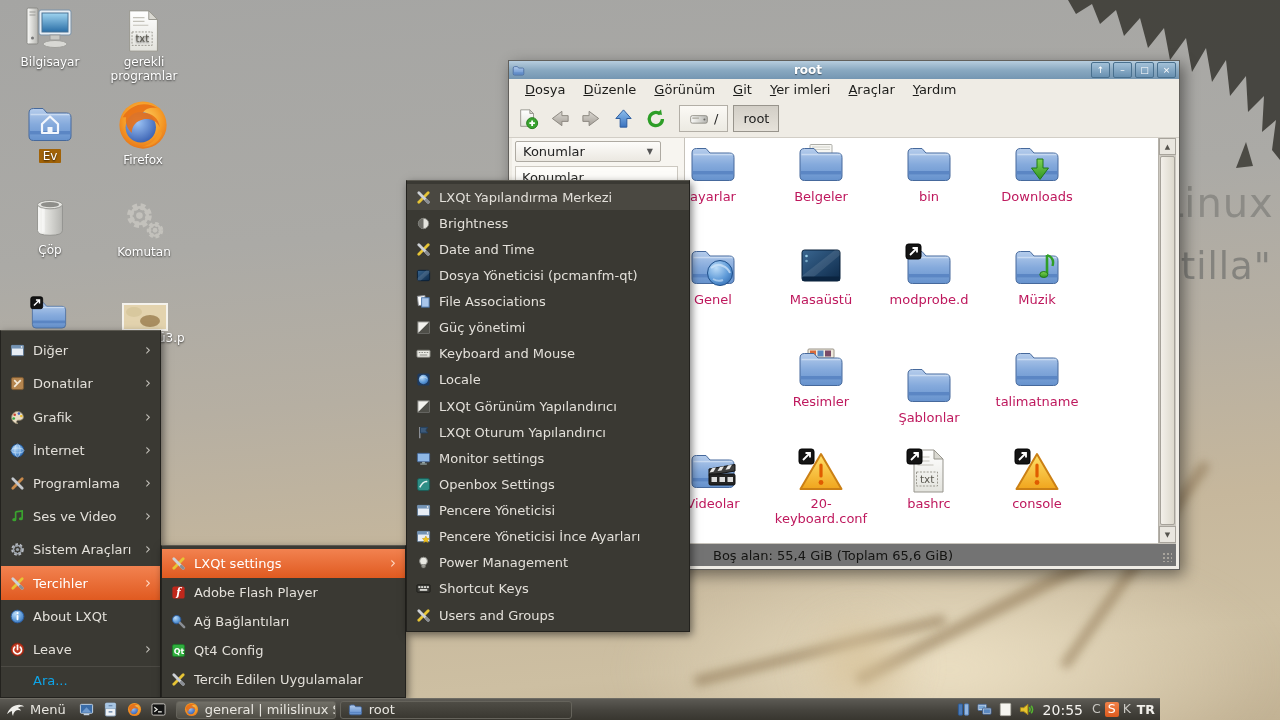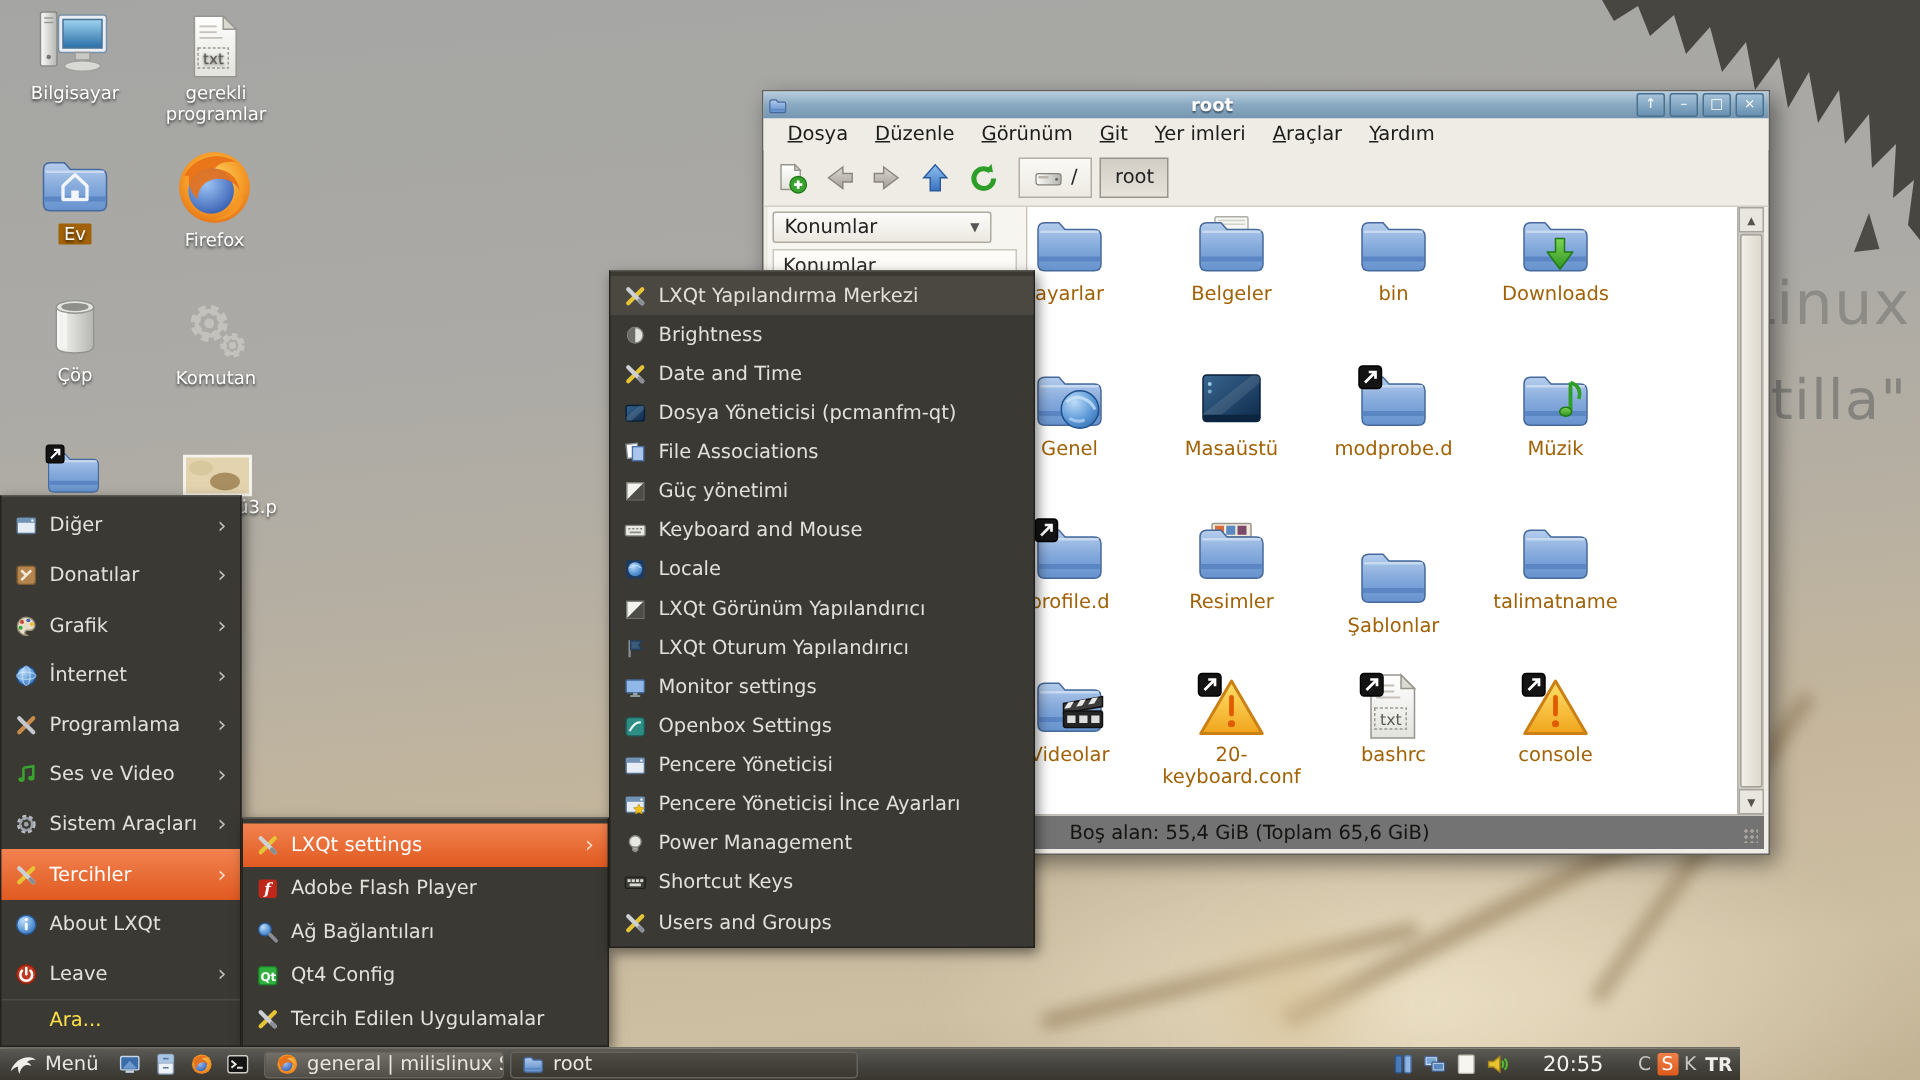--- a/index.html
+++ b/index.html
@@ -20,21 +20,21 @@
   
   .menu{position:absolute;background:#3a3933;border:1px solid #23221e;border-top-color:#5a5850;
         box-shadow:2px 3px 8px rgba(0,0,0,.5);display:flex;flex-direction:column;
         padding:3px 0;z-index:40;box-sizing:border-box}
   .m-item{flex:1;display:flex;align-items:center;gap:8px;padding:0 9px;color:#e3e0da;
           font-size:13px;white-space:nowrap;overflow:hidden}
   .m-item .chev{margin-left:auto;color:#c2bfb8;font-size:15px;line-height:1}
   .m-item.hl{background:linear-gradient(#f28250,#e05a20);color:#fff}
   .m-item.hl .chev{color:#ffd9c4}
   .m-item.hover{background:#4a4841}
-  .m-item.disabled{color:#fde047;border-top:1px solid #4c4a44;flex:0 0 27px}
+  .m-item.disabled{color:#0ea5e9;border-top:1px solid #4c4a44;flex:0 0 27px}
   .mi-ico{width:15px;height:15px;flex:0 0 15px}
   
   .win{position:absolute;left:508px;top:60px;width:672px;height:510px;background:#efece5;
        border:1px solid #62605c;box-shadow:4px 5px 14px rgba(0,0,0,.45);z-index:20;box-sizing:border-box}
   .tbar{height:18px;background:linear-gradient(#b7cdde,#8aa9c1 50%,#7496b2);display:flex;
         align-items:center;padding:0 3px;gap:3px}
   .tbar .ttl{flex:1;text-align:center;color:#fff;font-size:12px;font-weight:bold;
              text-shadow:0 1px 1px rgba(0,0,0,.45)}
   .wbtn{width:17px;height:14px;border-radius:2px;background:linear-gradient(#a3c1d8,#6890b0);
         border:1px solid #49708e;color:#fff;font-size:9px;display:flex;align-items:center;
@@ -53,21 +53,21 @@
   .content{position:absolute;top:77px;bottom:26px;left:3px;right:3px;display:flex}
   .sidebar{width:172px;background:#f7f5f0;border-right:1px solid #c6c2ba;position:relative}
   .combo{margin:3px;width:146px;height:21px;border:1px solid #aeaaa2;border-radius:2px;
          background:linear-gradient(#fdfcfa,#ebe8e1);display:flex;align-items:center;
          padding:0 7px;font-size:13px;color:#222;box-sizing:border-box}
   .combo .arr{margin-left:auto;font-size:8px;color:#555}
   .side-list{position:absolute;left:3px;right:6px;top:28px;bottom:0;background:#fdfcf9;
              border:1px solid #ccc8c0}
   .side-group{padding:3px 6px;font-size:13px;color:#2a2a28}
   .iconview{flex:1;background:#fff;position:relative;overflow:visible}
-  .fitem{position:absolute;width:104px;text-align:center;font-size:13px;color:#a16207}
+  .fitem{position:absolute;width:104px;text-align:center;font-size:13px;color:#be185d}
   .fitem .fico{height:50px;display:flex;justify-content:center;align-items:center}
   .flabel{margin-top:1px;line-height:1.12;word-wrap:break-word}
   .scroll{width:17px;background:#cdc9c1;border-left:1px solid #b6b2aa;display:flex;
           flex-direction:column}
   .sb-btn{height:15px;background:#e9e6df;border:1px solid #a8a49c;color:#55534d;font-size:7px;
           display:flex;align-items:center;justify-content:center}
   .sb-thumb{flex:1;background:linear-gradient(90deg,#f3f0ea,#ddd9cd);border:1px solid #a6a29a;
             border-radius:2px;margin:1px}
   .statusbar{position:absolute;bottom:3px;left:3px;right:3px;height:22px;background:#737373;
              border-top:1px solid #c8c4bc;display:flex;align-items:center;justify-content:center;
@@ -78,21 +78,21 @@
   .taskbar{position:absolute;left:0;bottom:0;width:1160px;height:22px;z-index:60;
            background:linear-gradient(#5c5a54,#45433d 55%,#38362f);border-top:1px solid #6e6c64;
            display:flex;align-items:center;color:#e8e6e0;font-size:13px;box-sizing:border-box}
   .tb-menu{display:flex;gap:5px;padding:0 9px 0 6px;align-items:center;height:100%}
   .ql{display:flex;gap:9px;margin:0 10px 0 4px;align-items:center}
   .task{display:flex;align-items:center;gap:6px;height:18px;padding:0 7px;border:1px solid #65635b;
         border-radius:3px;margin-right:4px;box-sizing:border-box;overflow:hidden;white-space:nowrap}
   .task.active{background:linear-gradient(#716f67,#504e46)}
   .task:not(.active){background:linear-gradient(#4e4c45,#3a3831)}
   .tray{margin-left:auto;display:flex;align-items:center;gap:6px;padding-right:5px}
-  .clock{font-size:14px;color:#f5f3ef;margin:0 17px}
+  .clock{font-size:14px;color:#f5f3ef;margin:0 3px}
   .ind{font-size:12.5px;color:#c9c7c2;line-height:1}
   .ind.on{background:linear-gradient(#f08148,#dd5a1e);border-radius:2px;padding:1px 3px;color:#fff}
   .kbdlay{font-size:12.5px;color:#f0eee9;font-weight:bold}
   svg{display:block}
 </style>
 </head>
 <body>
 
 <svg width="0" height="0" style="position:absolute" aria-hidden="true">
 <defs>
@@ -683,28 +683,20 @@
           <div class="flabel">modprobe.d</div>
         </div>
         <div class="fitem" style="left: 300px; top: 104px;">
           <div class="fico">
             <svg width="48" height="48" viewBox="0 0 48 48">
               <use href="#s-folder-music"></use>
             </svg>
           </div>
           <div class="flabel">Müzik</div>
         </div>
-        <div class="fitem" style="left: -24px; top: 206px;">
-          <div class="fico">
-            <svg width="48" height="48" viewBox="0 0 48 48">
-              <use href="#s-folder-link"></use>
-            </svg>
-          </div>
-          <div class="flabel">profile.d</div>
-        </div>
         <div class="fitem" style="left: 84px; top: 206px;">
           <div class="fico">
             <svg width="48" height="48" viewBox="0 0 48 48">
               <use href="#s-folder-photos"></use>
             </svg>
           </div>
           <div class="flabel">Resimler</div>
         </div>
         <div class="fitem" style="left: 192px; top: 222px;">
           <div class="fico">

